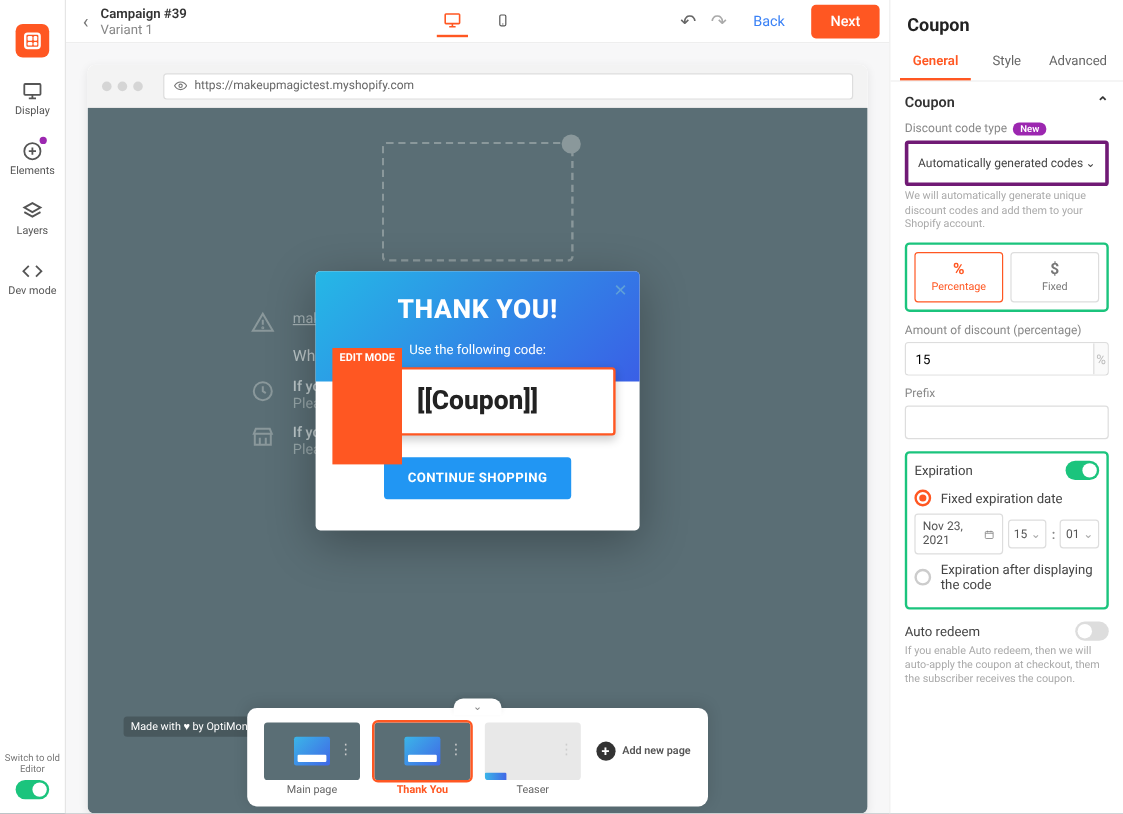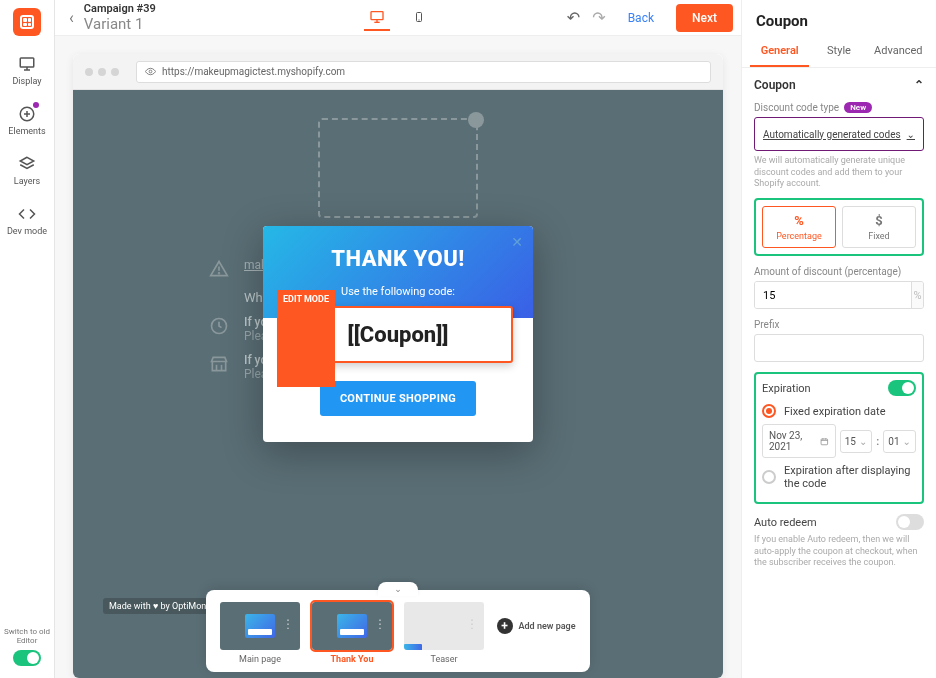--- a/index.html
+++ b/index.html
@@ -1,38 +1,38 @@
 <!DOCTYPE html>
 <html><head>
   <meta charset="utf-8">
   <style>
     * { box-sizing: border-box; margin: 0; padding: 0; font-family: -apple-system, BlinkMacSystemFont, "Segoe UI", Roboto, sans-serif; }
     body { background: #fff; width: 936px; height: 678px; overflow: hidden; display: flex; }
     
     
-    .left-sidebar { width: 55px; height: 100%; border-right: 1px solid #e5e5e5; display: flex; flex-direction: column; align-items: center; padding-top: 8px; }
+    .left-sidebar { width: 55px; height: 100%; border-right: 1px solid #e5e5e5; display: flex; flex-direction: column; align-items: center; padding-top: 20px; }
     .logo { width: 28px; height: 28px; background: #ff5722; border-radius: 6px; display: flex; align-items: center; justify-content: center; margin-bottom: 18px; }
     .logo-inner { width: 14px; height: 14px; border: 2px solid #fff; border-radius: 3px; display: grid; grid-template-columns: 1fr 1fr; grid-template-rows: 1fr 1fr; gap: 1px; padding: 1px;}
     .logo-inner span { background: #fff; border-radius: 1px; }
     .side-item { display: flex; flex-direction: column; align-items: center; gap: 2px; margin-bottom: 18px; cursor: pointer; }
     .side-item-icon { width: 20px; height: 20px; display: flex; align-items: center; justify-content: center; color: #555; position: relative; }
     .side-item-label { font-size: 9px; color: #555; }
     .side-item-icon .badge { position: absolute; top: -2px; right: -2px; width: 6px; height: 6px; background: #9c27b0; border-radius: 50%; }
     .sidebar-bottom { margin-top: auto; margin-bottom: 12px; display: flex; flex-direction: column; align-items: center; }
     .toggle-sw { width: 28px; height: 16px; background: #1bc47d; border-radius: 10px; position: relative; margin-top: 4px; }
     .toggle-sw::after { content: ""; position: absolute; right: 2px; top: 2px; width: 12px; height: 12px; background: #fff; border-radius: 50%; }
     .switch-label { font-size: 8px; color: #777; text-align: center; line-height: 1.2; }
 
     
     .main { flex: 1; display: flex; flex-direction: column; height: 100%; }
     .top-bar { height: 36px; border-bottom: 1px solid #eee; display: flex; align-items: center; padding: 0 8px; }
     .chev { color: #777; font-size: 16px; padding: 0 6px; cursor: pointer; }
     .campaign-title { display: flex; flex-direction: column; margin-left: 4px; }
     .campaign-title .t1 { font-size: 11px; font-weight: 600; color: #333; }
-    .campaign-title .t2 { font-size: 15px; color: #888; }
+    .campaign-title .t2 { font-size: 11px; color: #888; }
     .device-tabs { display: flex; gap: 16px; margin: 0 auto; position: absolute; left: 50%; transform: translateX(-50%); top: 5px;}
     .device-tab { width: 26px; height: 26px; display: flex; align-items: center; justify-content: center; color: #555; border-bottom: 2px solid transparent; }
     .device-tab.active { color: #ff5722; border-bottom-color: #ff5722; }
     .topbar-right { margin-left: auto; display: flex; align-items: center; gap: 10px; }
     .undo-redo { display: flex; gap: 12px; color: #aaa; }
     .undo-redo span:first-child { color: #666; }
     .btn-back { font-size: 12px; color: #3b82f6; padding: 6px 12px; cursor: pointer; }
     .btn-next { font-size: 12px; color: #fff; background: #ff5722; padding: 7px 16px; border-radius: 4px; cursor: pointer; font-weight: 500;}
 
     
@@ -83,21 +83,21 @@
     .right-panel { width: 195px; height: 100%; border-left: 1px solid #eee; display: flex; flex-direction: column; font-size: 11px; color: #555; background:#fff; overflow-y:hidden;}
     .panel-head { padding: 12px 14px 6px; font-size: 15px; font-weight: 700; color: #222; }
     .panel-tabs { display: flex; border-bottom: 1px solid #eee; padding: 0 8px; }
     .panel-tab { flex: 1; text-align: center; padding: 8px 0; font-size: 11px; color: #666; cursor: pointer; border-bottom: 2px solid transparent; }
     .panel-tab.active { color: #ff5722; font-weight: 600; border-bottom-color: #ff5722; }
     
     .panel-body { flex:1; overflow-y: auto; padding: 10px 12px; }
     .section-head { display: flex; justify-content: space-between; align-items: center; font-size: 12px; font-weight: 600; color: #333; margin-bottom: 10px; cursor:pointer;}
     .fld-label { font-size: 10px; color: #888; margin-bottom: 4px; display:flex; align-items:center; gap:5px;}
     .new-pill { background: #9c27b0; color: #fff; font-size: 8px; padding: 1px 6px; border-radius: 8px; font-weight:600;}
-    .select-box { width: 100%; height: 26px; border: 1px solid #701a75; border-radius: 3px; padding: 16px 8px; display: flex; align-items: center; justify-content: space-between; font-size: 10px; color: #444; background:#fff;text-decoration:underline;}
+    .select-box { width: 100%; height: 26px; border: 3px solid #701a75; border-radius: 3px; padding: 16px 8px; display: flex; align-items: center; justify-content: space-between; font-size: 10px; color: #444; background:#fff;}
     .help-text { font-size: 9px; color: #aaa; margin-top: 4px; line-height: 1.3;}
     .hl-box { border: 2px solid #1bc47d; border-radius: 4px; padding: 6px; margin: 8px 0; }
     .type-btns { display: flex; gap: 6px; }
     .type-btn { flex: 1; border: 1px solid #ddd; border-radius: 3px; padding: 6px 0; text-align: center; font-size: 9px; color: #777; display: flex; flex-direction: column; align-items: center; gap: 3px;}
     .type-btn.active { border-color: #ff5722; color: #ff5722; }
     .type-btn .ticon { font-size: 13px; font-weight: 700;}
     .input-row { display: flex; gap: 0; border: 1px solid #ddd; border-radius: 3px; height: 28px; overflow:hidden;}
     .input-row input { flex: 1; border: none; padding: 0 8px; font-size: 11px; outline: none;}
     .input-row .unit { width: 26px; border-left: 1px solid #ddd; display: flex; align-items: center; justify-content: center; color: #bbb; background:#fafafa;}
     .plain-input { width: 100%; height: 28px; border: 1px solid #ddd; border-radius: 3px; padding: 0 8px; font-size: 11px;}
@@ -403,15 +403,15 @@
       <div class="radio-row">
         <span class="radio"></span>
         <span>Expiration after displaying the code</span>
       </div>
     </div>
 
     <div class="auto-head">
       <span style="font-size:11px;color:#444;">Auto redeem</span>
       <div class="toggle2 off"></div>
     </div>
-    <div class="help-text">If you enable Auto redeem, then we will auto-apply the coupon at checkout, when the subscriber receives the coupon.</div>
+    <div class="help-text">If you enable Auto redeem, then we will auto-apply the coupon at checkout, them the subscriber receives the coupon.</div>
   </div>
 </div>
 
 </body></html>

